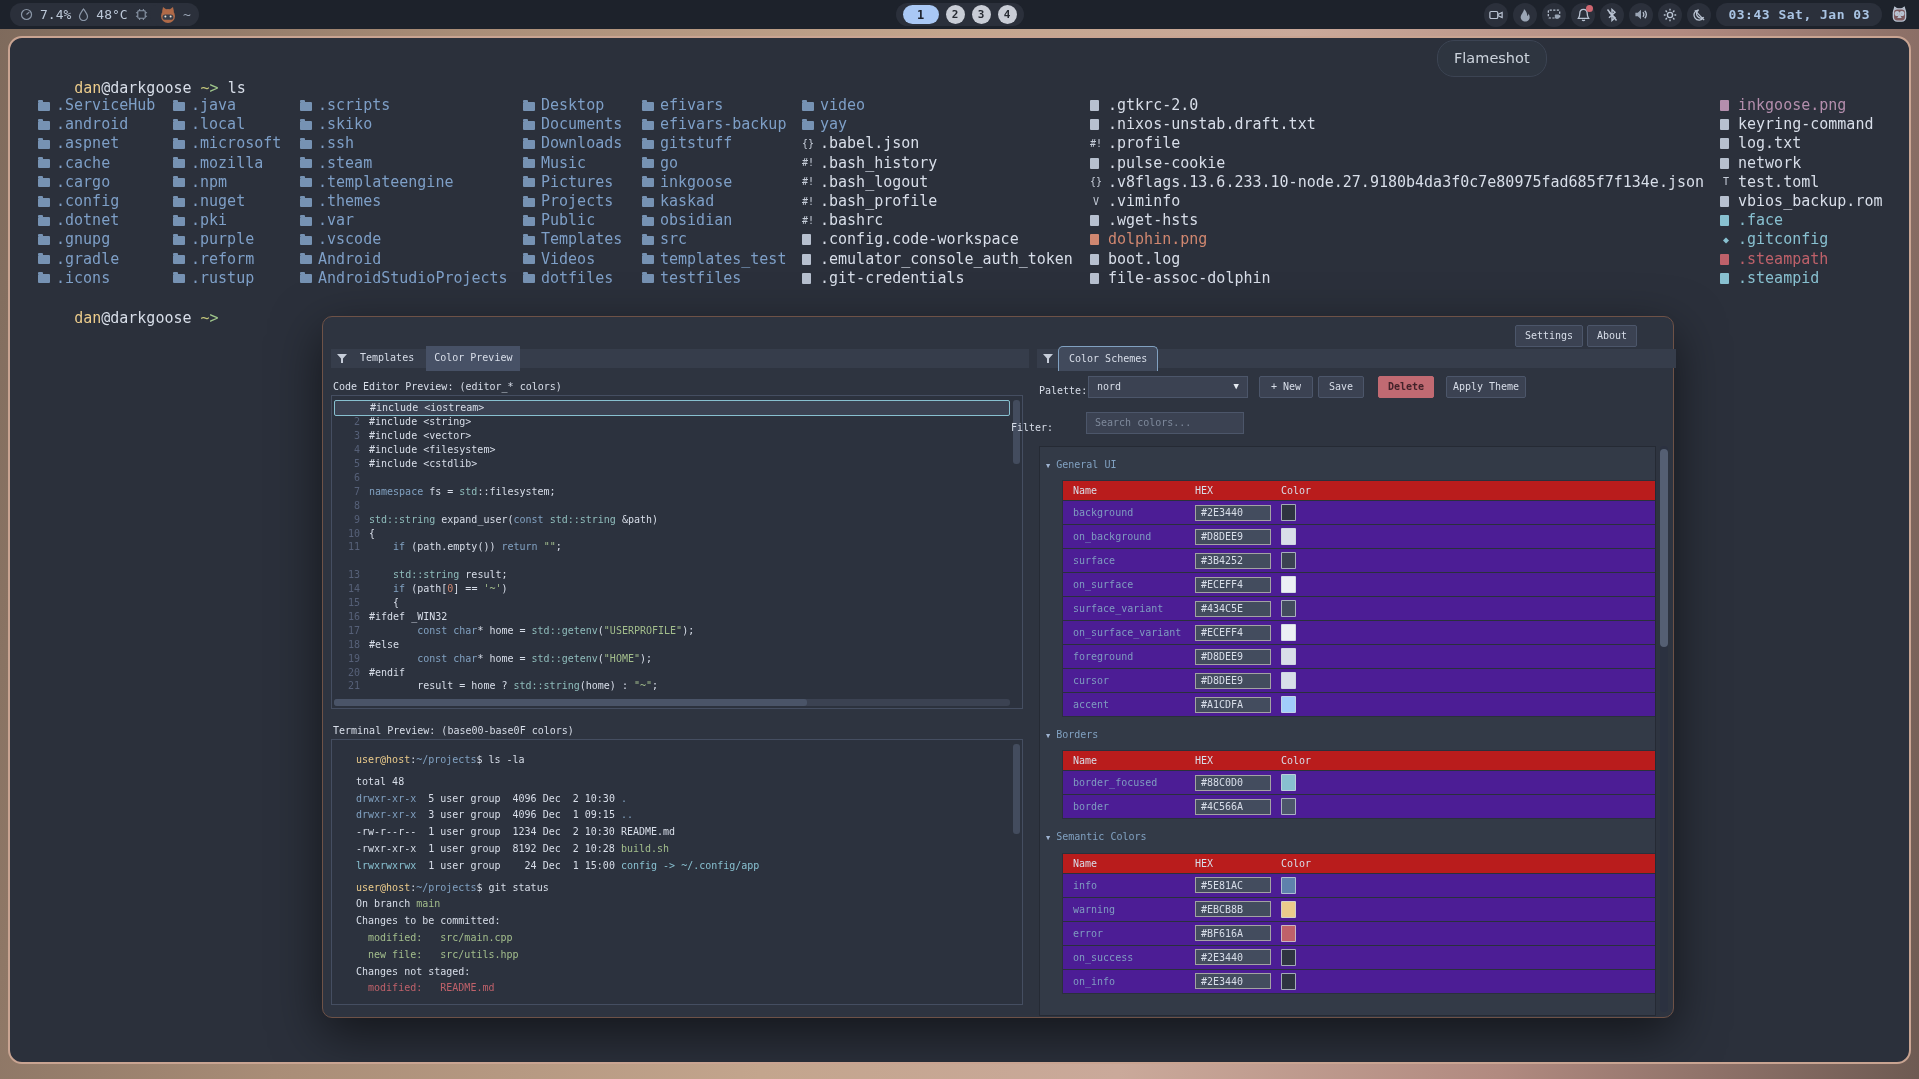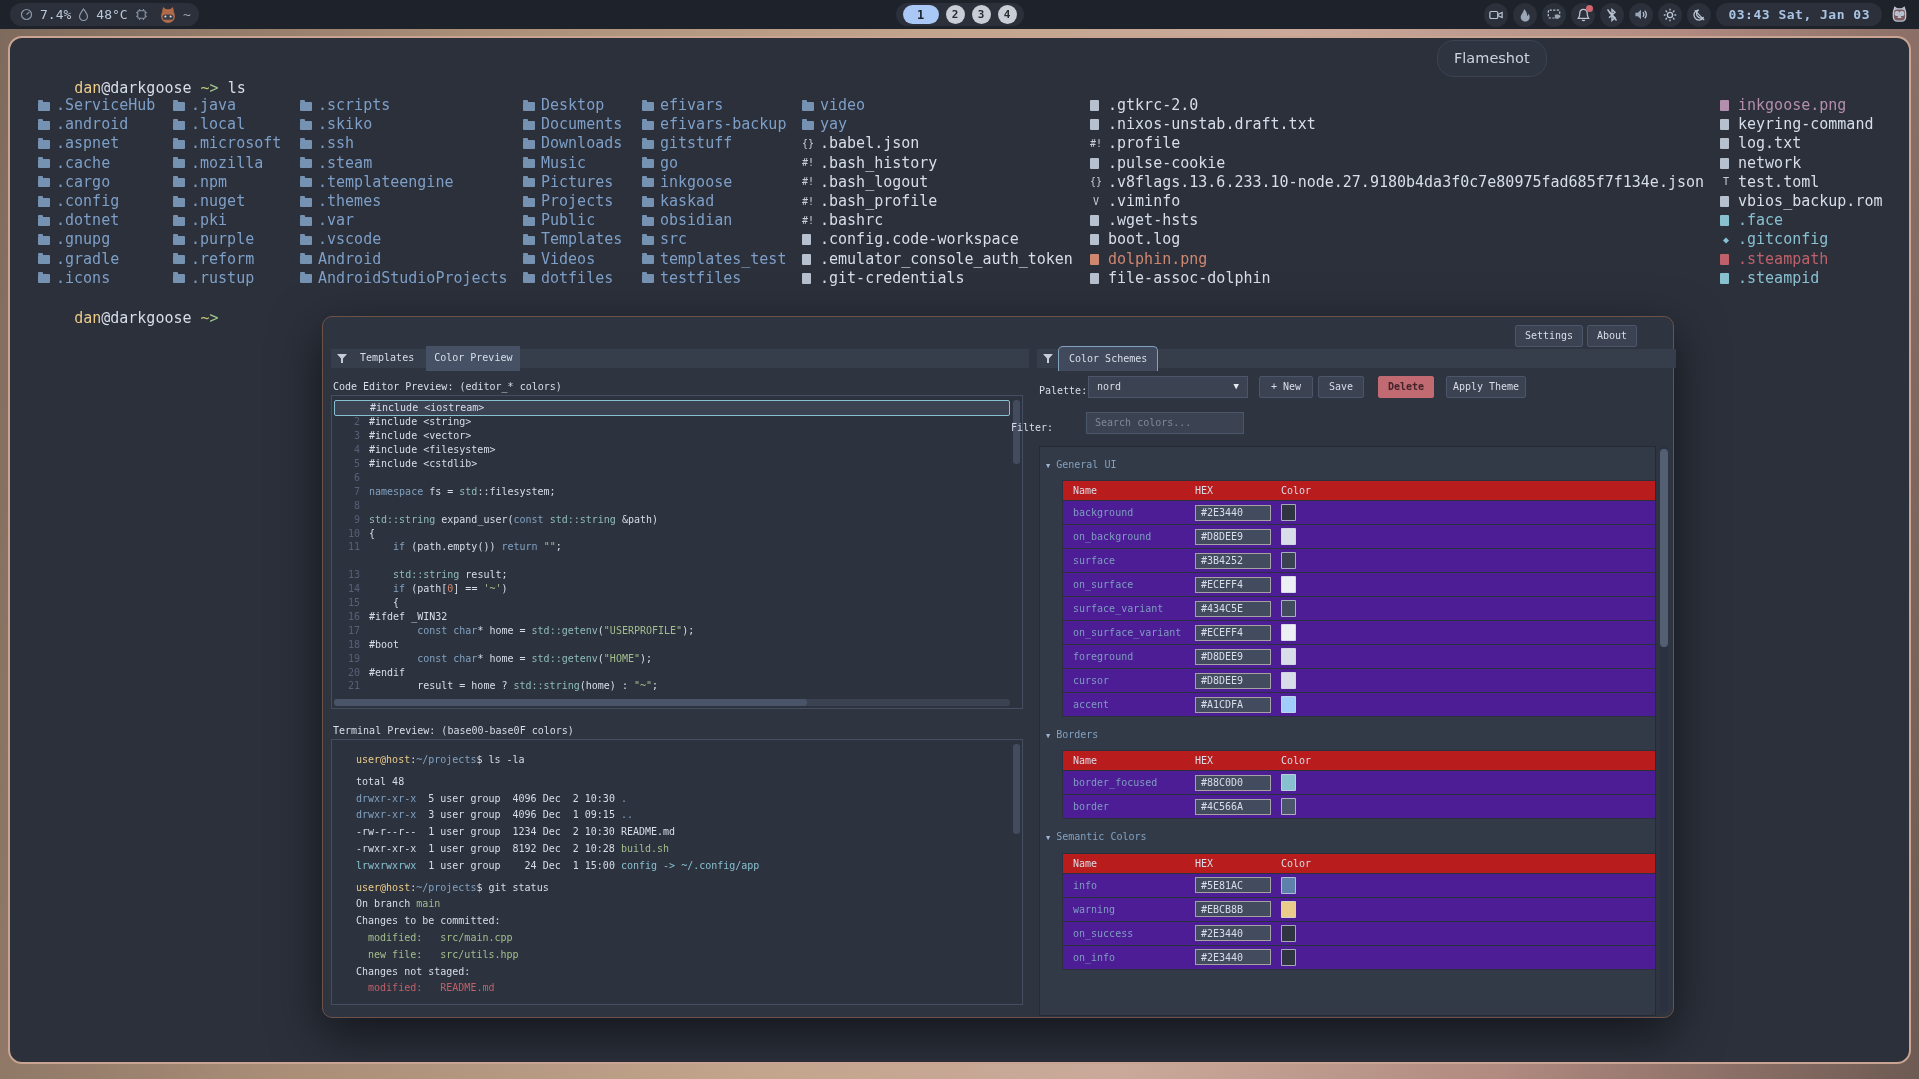--- a/index.html
+++ b/index.html
@@ -285,22 +285,22 @@
         <div class="lsrow c-plain"><div class="ic ic-file"></div><span>.git-credentials</span></div>
       </div>
       <div class="lscol" style="left: 1080px; top: 58px;">
         <div class="lsrow c-plain"><div class="ic ic-file"></div><span>.gtkrc-2.0</span></div>
         <div class="lsrow c-plain"><div class="ic ic-file"></div><span>.nixos-unstab.draft.txt</span></div>
         <div class="lsrow c-plain"><div class="ic ic-glyph">#!</div><span>.profile</span></div>
         <div class="lsrow c-plain"><div class="ic ic-file"></div><span>.pulse-cookie</span></div>
         <div class="lsrow c-plain"><div class="ic ic-glyph">{}</div><span>.v8flags.13.6.233.10-node.27.9180b4da3f0c7e80975fad685f7f134e.json</span></div>
         <div class="lsrow c-plain"><div class="ic ic-glyph">V</div><span>.viminfo</span></div>
         <div class="lsrow c-plain"><div class="ic ic-file"></div><span>.wget-hsts</span></div>
+        <div class="lsrow c-orange"><div class="ic ic-file o"></div><span>dolphin.png</span></div>
         <div class="lsrow c-plain"><div class="ic ic-file"></div><span>boot.log</span></div>
-        <div class="lsrow c-orange"><div class="ic ic-file o"></div><span>dolphin.png</span></div>
         <div class="lsrow c-plain"><div class="ic ic-file"></div><span>file-assoc-dolphin</span></div>
       </div>
       <div class="lscol" style="left: 1710px; top: 58px;">
         <div class="lsrow c-pink"><div class="ic ic-file p"></div><span>inkgoose.png</span></div>
         <div class="lsrow c-plain"><div class="ic ic-file"></div><span>keyring-command</span></div>
         <div class="lsrow c-plain"><div class="ic ic-file"></div><span>log.txt</span></div>
         <div class="lsrow c-plain"><div class="ic ic-file"></div><span>network</span></div>
         <div class="lsrow c-plain"><div class="ic ic-glyph">T</div><span>test.toml</span></div>
         <div class="lsrow c-plain"><div class="ic ic-file"></div><span>vbios_backup.rom</span></div>
         <div class="lsrow c-teal"><div class="ic ic-file t"></div><span>.face</span></div>
@@ -343,21 +343,21 @@
         <div class="codeline" style="top: 88.4px;"><span class="gut">7</span><span class="tk-k">namespace</span><span class="tk-d"> fs = </span><span class="tk-t">std</span><span class="tk-d">::filesystem;</span></div>
         <div class="codeline" style="top: 102.3px;"><span class="gut">8</span></div>
         <div class="codeline" style="top: 116.2px;"><span class="gut">9</span><span class="tk-t">std::string</span><span class="tk-d"> expand_user(</span><span class="tk-k">const</span><span class="tk-d"> </span><span class="tk-t">std::string</span><span class="tk-d"> &amp;path)</span></div>
         <div class="codeline" style="top: 130.1px;"><span class="gut">10</span><span class="tk-d">{</span></div>
         <div class="codeline" style="top: 144px;"><span class="gut">11</span><span class="tk-d">    </span><span class="tk-k">if</span><span class="tk-d"> (path.empty()) </span><span class="tk-k">return</span><span class="tk-d"> </span><span class="tk-s">""</span><span class="tk-d">;</span></div>
         <div class="codeline" style="top: 171.8px;"><span class="gut">13</span><span class="tk-d">    </span><span class="tk-t">std::string</span><span class="tk-d"> result;</span></div>
         <div class="codeline" style="top: 185.7px;"><span class="gut">14</span><span class="tk-d">    </span><span class="tk-k">if</span><span class="tk-d"> (path[</span><span class="tk-n">0</span><span class="tk-d">] == </span><span class="tk-s">'~'</span><span class="tk-d">)</span></div>
         <div class="codeline" style="top: 199.6px;"><span class="gut">15</span><span class="tk-d">    {</span></div>
         <div class="codeline" style="top: 213.5px;"><span class="gut">16</span><span class="tk-d">#ifdef _WIN32</span></div>
         <div class="codeline" style="top: 227.4px;"><span class="gut">17</span><span class="tk-d">        </span><span class="tk-k">const char</span><span class="tk-d">* home = </span><span class="tk-t">std::getenv</span><span class="tk-d">(</span><span class="tk-s">"USERPROFILE"</span><span class="tk-d">);</span></div>
-        <div class="codeline" style="top: 241.3px;"><span class="gut">18</span><span class="tk-d">#boot</span></div>
+        <div class="codeline" style="top: 241.3px;"><span class="gut">18</span><span class="tk-d">#else</span></div>
         <div class="codeline" style="top: 255.2px;"><span class="gut">19</span><span class="tk-d">        </span><span class="tk-k">const char</span><span class="tk-d">* home = </span><span class="tk-t">std::getenv</span><span class="tk-d">(</span><span class="tk-s">"HOME"</span><span class="tk-d">);</span></div>
         <div class="codeline" style="top: 269.1px;"><span class="gut">20</span><span class="tk-d">#endif</span></div>
         <div class="codeline" style="top: 283px;"><span class="gut">21</span><span class="tk-d">        result = home ? </span><span class="tk-t">std::string</span><span class="tk-d">(home) : </span><span class="tk-s">"~"</span><span class="tk-d">;</span></div>
         <div class="vsb" style="top: 4px; height: 64px;"></div>
         <div class="hsb">
           <div class="thumb"></div>
         </div>
       </div>
     <div class="seclabel" style="left:10px;top:404px;">Terminal Preview: (base00-base0F colors)</div>
     <div class="pvbox" style="left:8px;top:422px;width:692px;height:266px;">
@@ -540,20 +540,29 @@
           <div class="crow">
             <span class="cc-name">warning</span>
             <span class="cc-hex">
               <div class="hexbox">#EBCB8B</div>
             </span>
             <span class="cc-color">
               <div class="swatch" style="background: rgb(235, 203, 139);"></div>
             </span>
           </div>
           <div class="crow">
+            <span class="cc-name">error</span>
+            <span class="cc-hex">
+              <div class="hexbox">#BF616A</div>
+            </span>
+            <span class="cc-color">
+              <div class="swatch" style="background: rgb(191, 97, 106);"></div>
+            </span>
+          </div>
+          <div class="crow">
             <span class="cc-name">on_success</span>
             <span class="cc-hex">
               <div class="hexbox">#2E3440</div>
             </span>
             <span class="cc-color">
               <div class="swatch" style="background: rgb(46, 52, 64);"></div>
             </span>
           </div>
           <div class="crow">
             <span class="cc-name">on_info</span>

